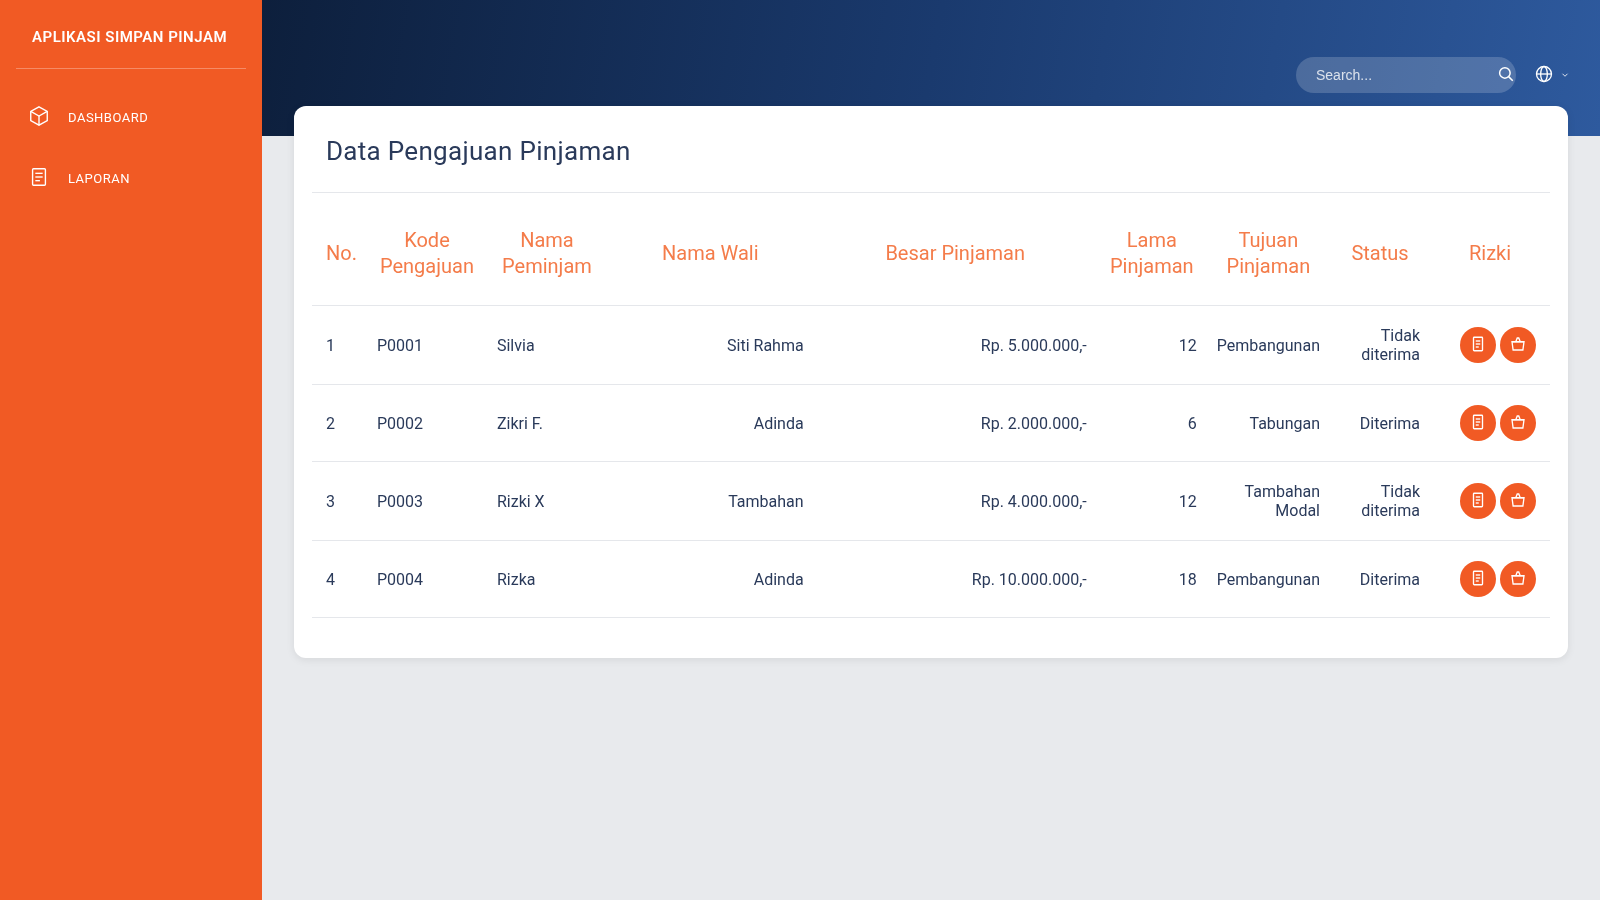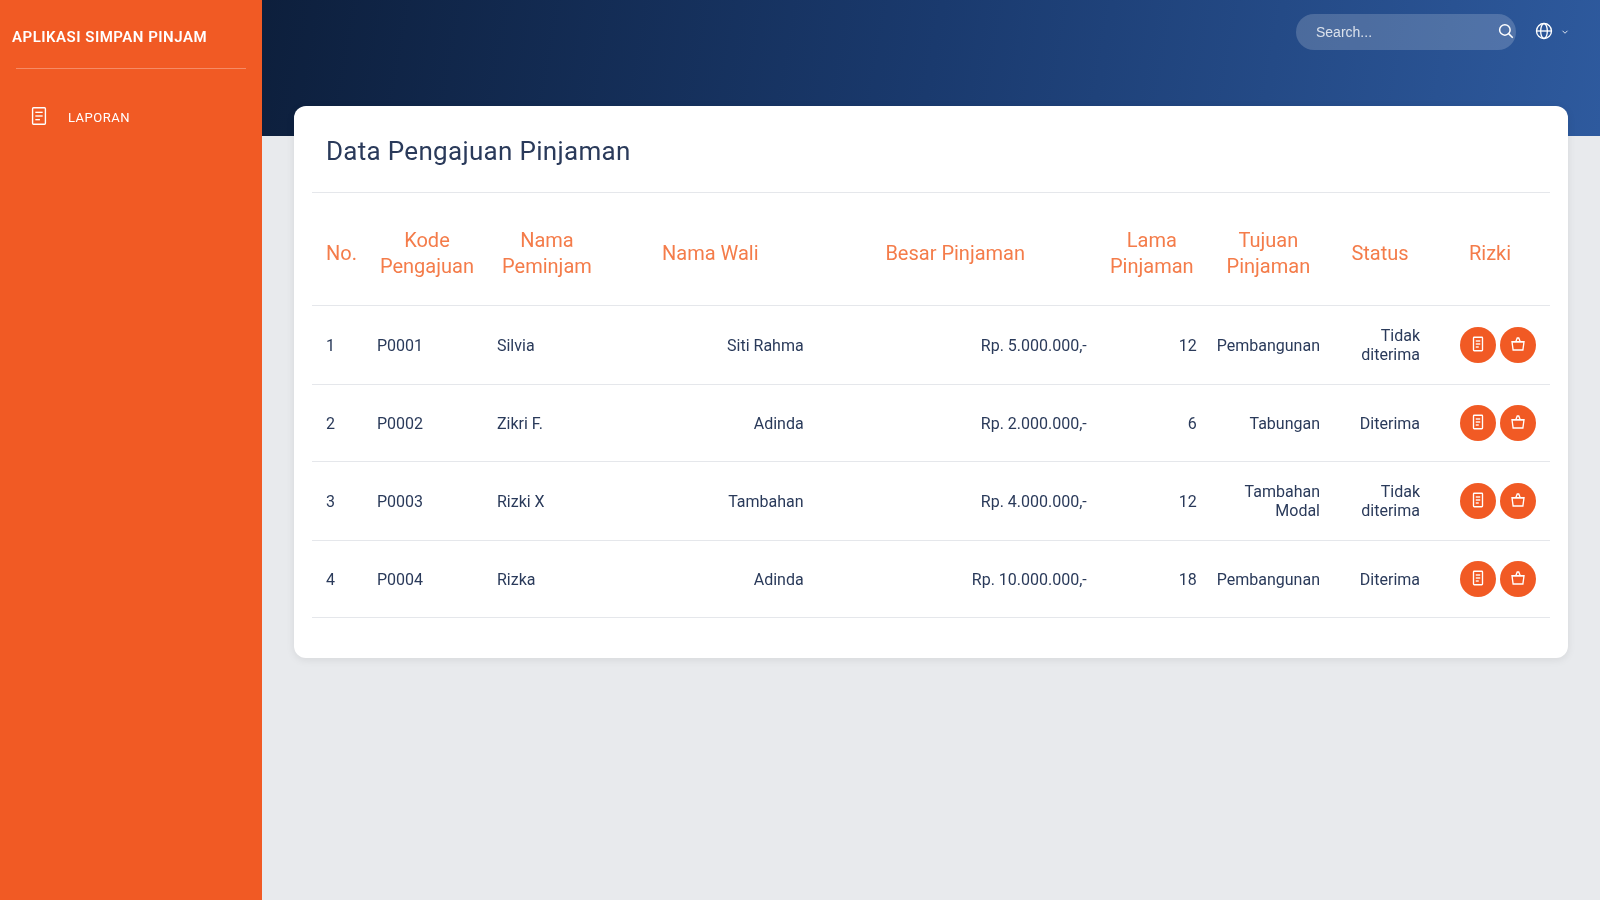--- a/index.html
+++ b/index.html
@@ -15,21 +15,21 @@
   width: 262px;
   background: #f15a24;
   color: #fff;
   padding: 20px 0;
   flex-shrink: 0;
 }
 .sidebar-title {
   font-size: 15px;
   font-weight: 600;
   letter-spacing: 0.5px;
-  padding: 8px 12px 22px;
+  padding: 8px 32px 22px;
 }
 .sidebar-divider {
   border: none;
   border-top: 1px solid rgba(255,255,255,0.3);
   margin: 0 16px 18px;
 }
 .sidebar-item {
   display: flex;
   align-items: center;
   gap: 18px;
@@ -41,21 +41,21 @@
 .sidebar-item svg { width: 22px; height: 22px; flex-shrink: 0; }
 .main {
   flex: 1;
   display: flex;
   flex-direction: column;
 }
 .topbar {
   height: 136px;
   background: linear-gradient(100deg, #0d1f3c 0%, #1a3a6e 50%, #2e5a9e 100%);
   display: flex;
-  align-items: flex-start;
+  align-items: center;
   justify-content: flex-end;
   padding: 14px 30px 0;
   gap: 18px;
 }
 .search-wrap {
   background: rgba(255,255,255,0.18);
   border-radius: 20px;
   display: flex;
   align-items: center;
   padding: 0 14px 0 20px;
@@ -155,20 +155,30 @@
 }
 .action-btn svg { width: 18px; height: 18px; }
 </style>
 </head>
 <body>
 
 <aside class="sidebar">
   <div class="sidebar-title">APLIKASI SIMPAN PINJAM</div>
   <hr class="sidebar-divider">
 
+  <div class="sidebar-item">
+    <span>
+      <svg viewBox="0 0 24 24" fill="none" stroke="#fff" stroke-width="1.5">
+          <path d="M12 2 L21 7 L21 17 L12 22 L3 17 L3 7 Z"></path>
+          <path d="M3 7 L12 12 L21 7"></path>
+          <path d="M12 12 L12 22"></path>
+        </svg>
+    </span>
+    <span>DASHBOARD</span>
+  </div>
 
 
   <div class="sidebar-item">
     <span>
       <svg viewBox="0 0 24 24" fill="none" stroke="#fff" stroke-width="1.5">
           <rect x="5" y="3" width="14" height="18" rx="1"></rect>
           <line x1="8" y1="8" x2="16" y2="8"></line>
           <line x1="8" y1="12" x2="16" y2="12"></line>
           <line x1="8" y1="16" x2="13" y2="16"></line>
         </svg>

